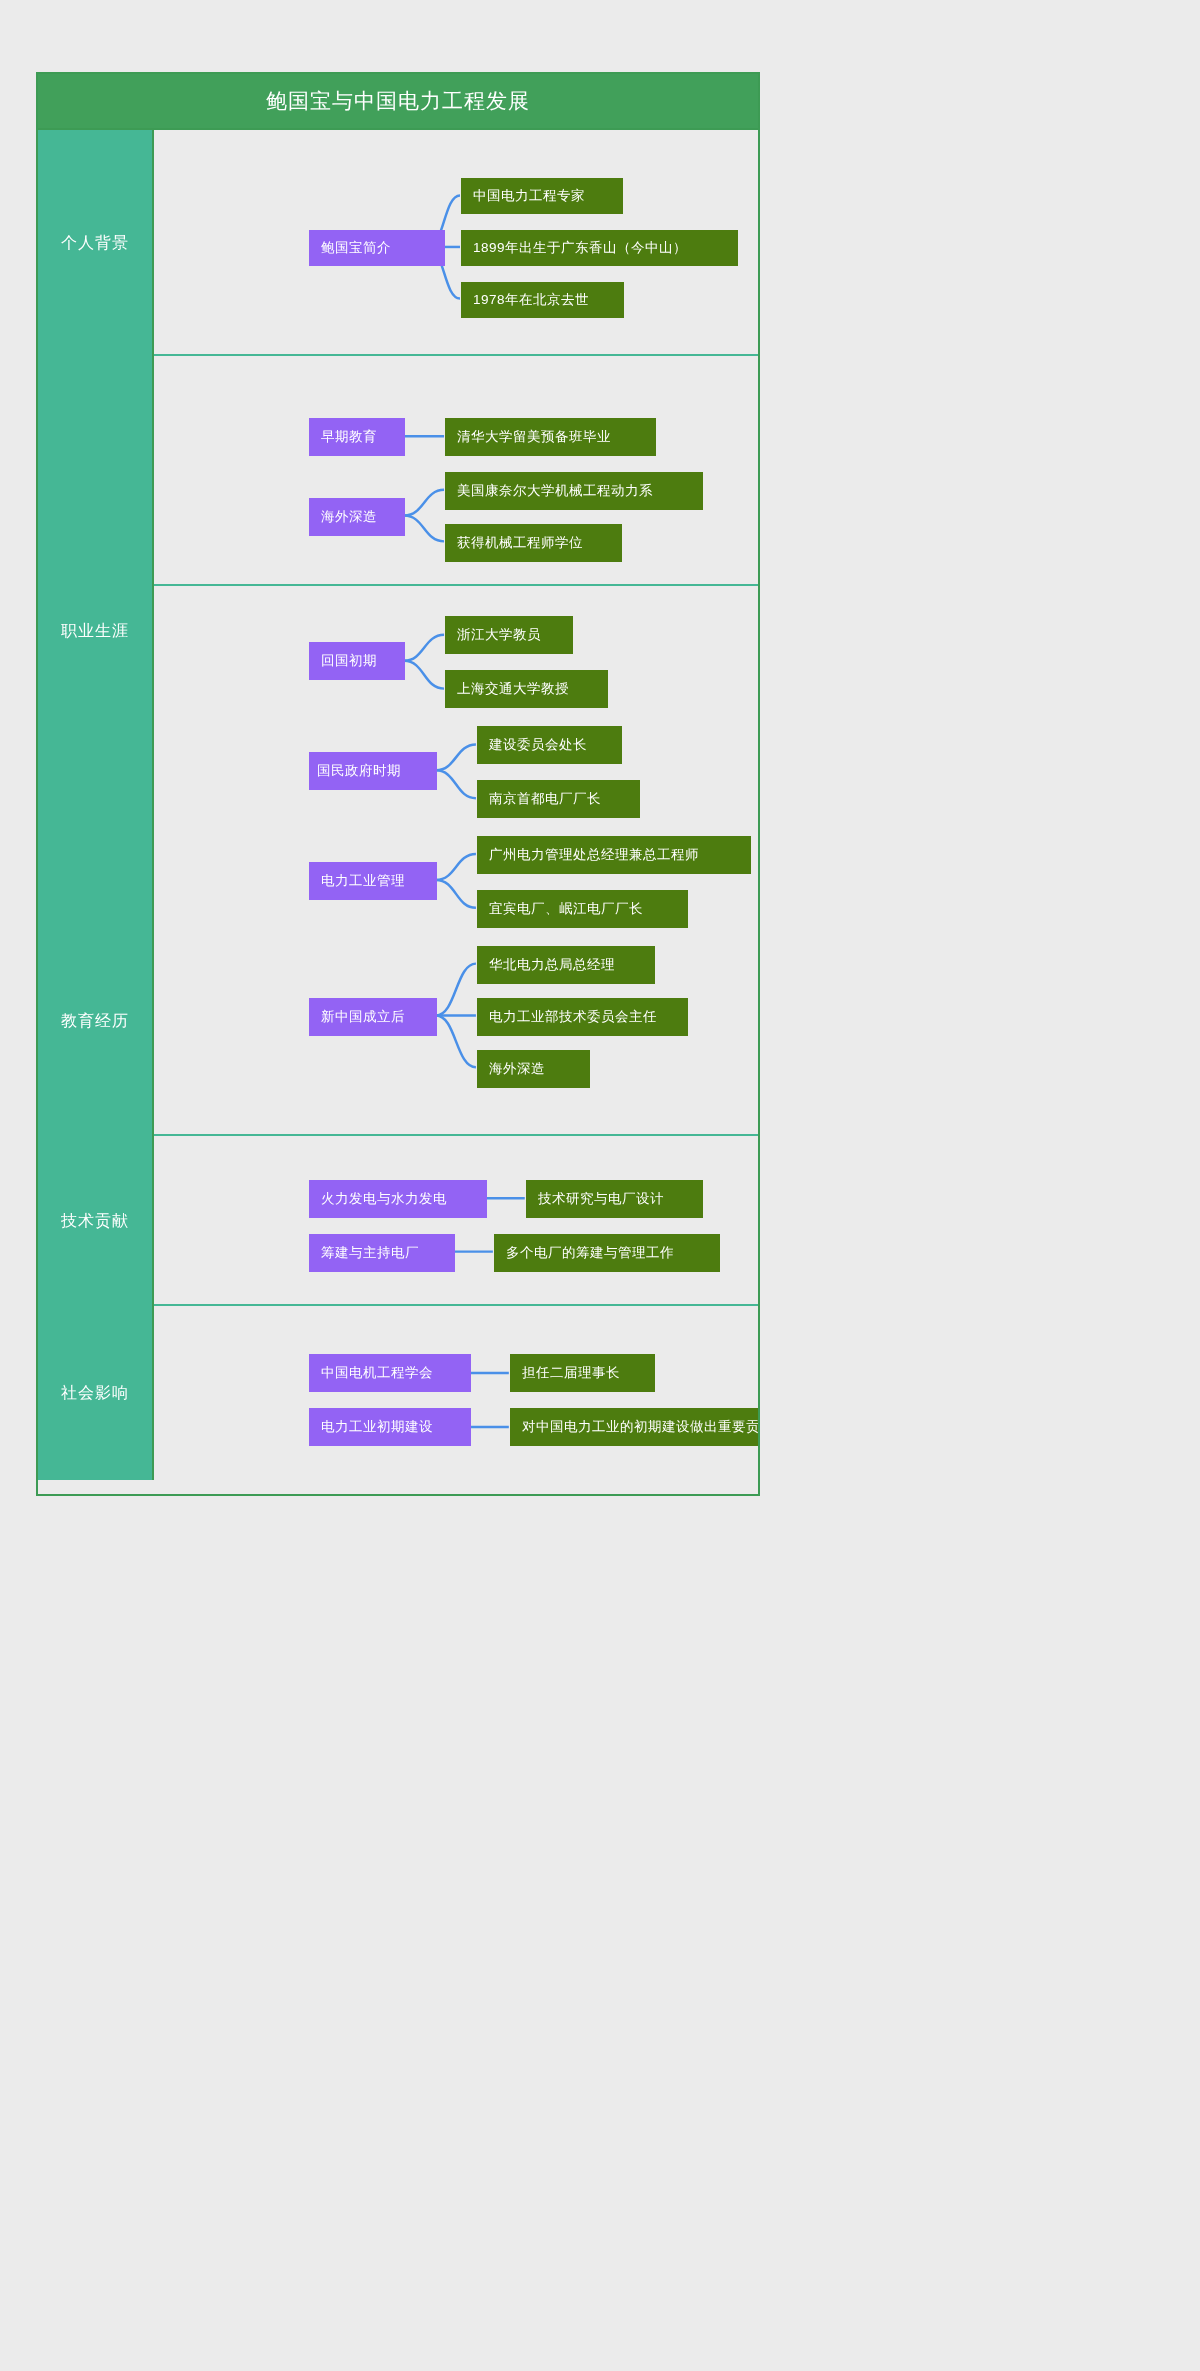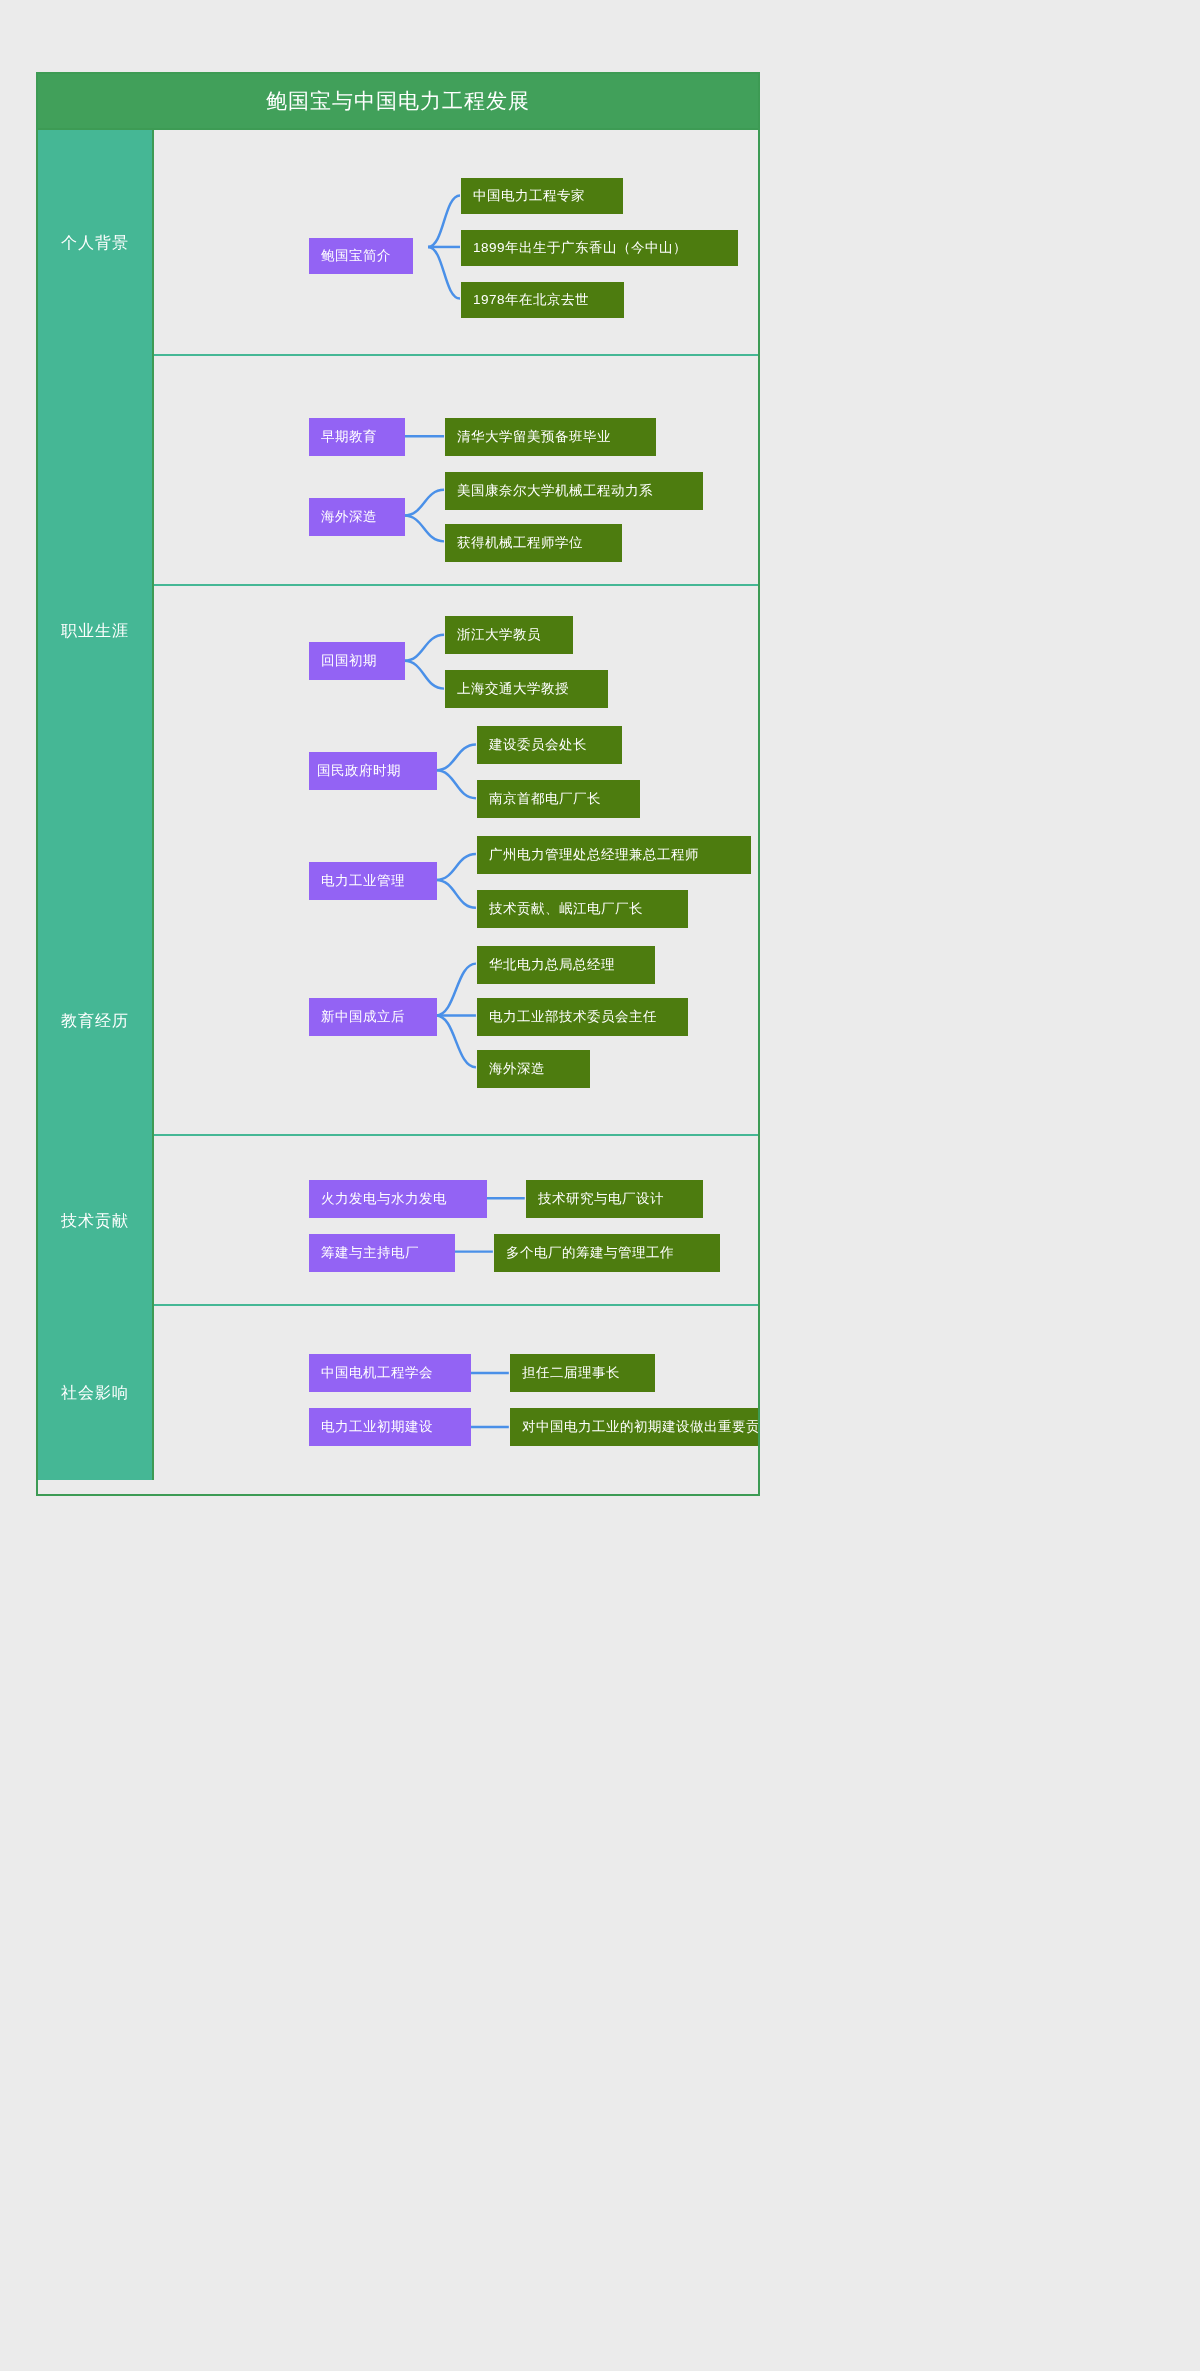--- a/index.html
+++ b/index.html
@@ -74,21 +74,21 @@
         <div class="rail-cell" style="height: 170px;">技术贡献</div>
         <div class="rail-cell" style="height: 174px; border-bottom: none;">社会影响</div>
       </div>
     <div class="sections" id="sections">
         <div class="section" style="height: 226px;">
           <svg class="svg-layer" viewBox="0 0 606 226" preserveAspectRatio="none">
             <path d="M 275 118 C 291 118, 291 66, 307 66" fill="none" stroke="#4a90e8" stroke-width="2.5"></path>
             <path d="M 275 118 L 307 118" fill="none" stroke="#4a90e8" stroke-width="2.5"></path>
             <path d="M 275 118 C 291 118, 291 170, 307 170" fill="none" stroke="#4a90e8" stroke-width="2.5"></path>
           </svg>
-          <div class="node branch" style="left: 155px; top: 108px; width: 104px; height: 36px;">鲍国宝简介</div>
+          <div class="node branch" style="left: 155px; top: 100px; width: 136px; height: 36px;">鲍国宝简介</div>
           <div class="node leaf" style="left: 307px; top: 48px; width: 162px; height: 36px;">中国电力工程专家</div>
           <div class="node leaf" style="left: 307px; top: 100px; width: 277px; height: 36px;">1899年出生于广东香山（今中山）</div>
           <div class="node leaf" style="left: 307px; top: 152px; width: 163px; height: 36px;">1978年在北京去世</div>
         </div>
         <div class="section" style="height: 230px; padding-left: 20px;">
           <svg class="svg-layer" viewBox="0 0 606 230" preserveAspectRatio="none">
             <path d="M 251 81 L 291 81" fill="none" stroke="#4a90e8" stroke-width="2.5"></path>
             <path d="M 251 161 C 271 161, 271 135, 291 135" fill="none" stroke="#4a90e8" stroke-width="2.5"></path>
             <path d="M 251 161 C 271 161, 271 187, 291 187" fill="none" stroke="#4a90e8" stroke-width="2.5"></path>
           </svg>
@@ -111,21 +111,21 @@
             <path d="M 283 431 C 303 431, 303 483, 323 483" fill="none" stroke="#4a90e8" stroke-width="2.5"></path>
           </svg>
           <div class="node branch" style="left: 155px; top: 56px; width: 96px; height: 38px;">回国初期</div>
           <div class="node leaf" style="left: 291px; top: 30px; width: 128px; height: 38px;">浙江大学教员</div>
           <div class="node leaf" style="left: 291px; top: 84px; width: 163px; height: 38px;">上海交通大学教授</div>
           <div class="node branch" style="left: 155px; top: 166px; width: 128px; height: 38px; padding-left: 8px;">国民政府时期</div>
           <div class="node leaf" style="left: 323px; top: 140px; width: 145px; height: 38px;">建设委员会处长</div>
           <div class="node leaf" style="left: 323px; top: 194px; width: 163px; height: 38px;">南京首都电厂厂长</div>
           <div class="node branch" style="left: 155px; top: 276px; width: 128px; height: 38px;">电力工业管理</div>
           <div class="node leaf" style="left: 323px; top: 250px; width: 274px; height: 38px;">广州电力管理处总经理兼总工程师</div>
-          <div class="node leaf" style="left: 323px; top: 304px; width: 211px; height: 38px;">技术贡献、岷江电厂厂长</div>
+          <div class="node leaf" style="left: 323px; top: 304px; width: 211px; height: 38px;">宜宾电厂、岷江电厂厂长</div>
           <div class="node branch" style="left: 155px; top: 412px; width: 128px; height: 38px;">新中国成立后</div>
           <div class="node leaf" style="left: 323px; top: 360px; width: 178px; height: 38px;">华北电力总局总经理</div>
           <div class="node leaf" style="left: 323px; top: 412px; width: 211px; height: 38px;">电力工业部技术委员会主任</div>
           <div class="node leaf" style="left: 323px; top: 464px; width: 113px; height: 38px;">海外深造</div>
         </div>
         <div class="section" style="height: 170px;">
           <svg class="svg-layer" viewBox="0 0 606 170" preserveAspectRatio="none">
             <path d="M 333 63 L 372 63" fill="none" stroke="#4a90e8" stroke-width="2.5"></path>
             <path d="M 301 117 L 340 117" fill="none" stroke="#4a90e8" stroke-width="2.5"></path>
           </svg>

